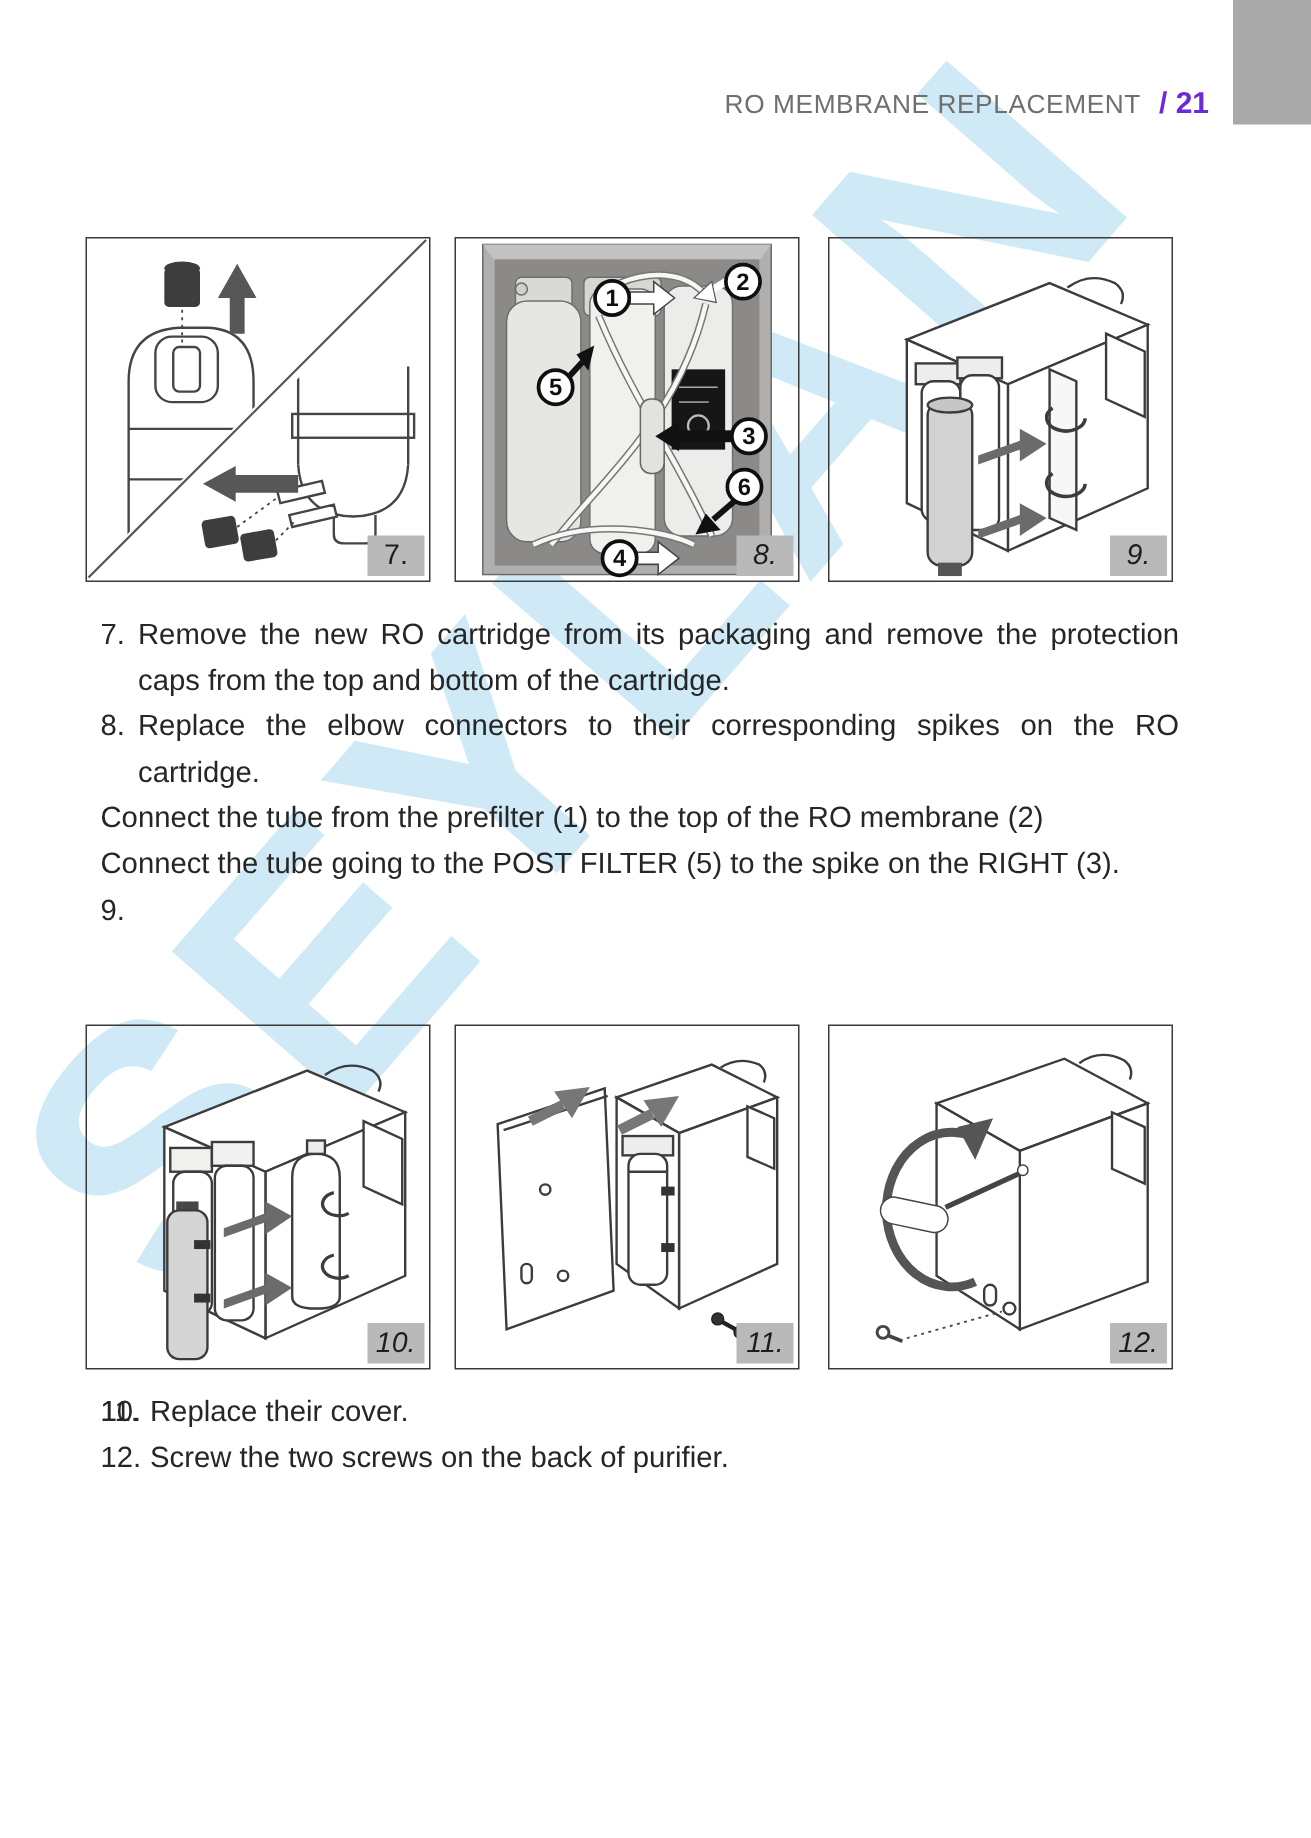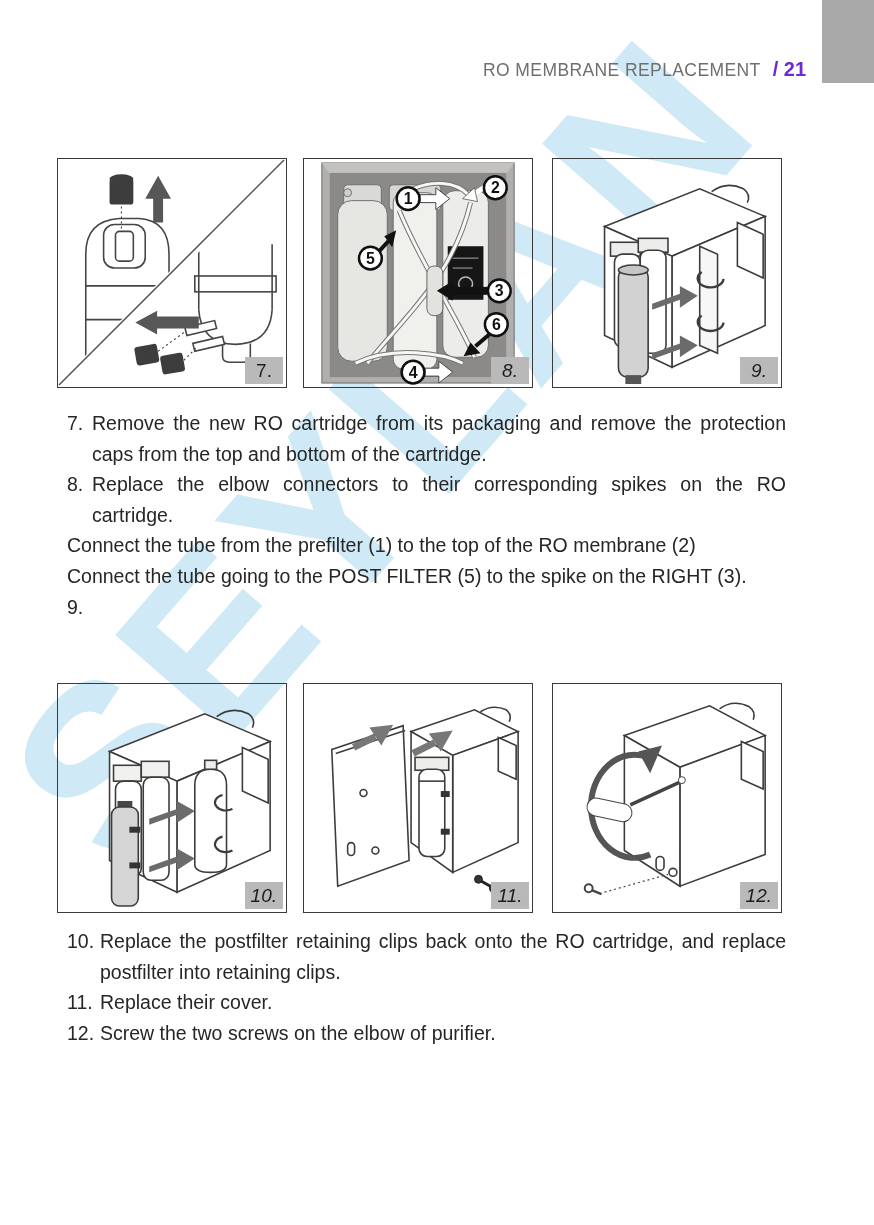--- a/index.html
+++ b/index.html
@@ -333,25 +333,24 @@
       <span>Connect the tube going to the POST FILTER (5) to the spike on the RIGHT (3).</span>
     </p>
     <p class="step i1">
       <span class="num">9.</span>
     </p>
   </div>
 
   <div class="steps" id="steps-bottom">
     <p class="step i2">
       <span class="num">10.</span>
-      <span>Replace the postfilter retaining clips back onto the RO cartridge, and replace postfilter into retaining clips.</span>
     </p>
     <p class="step i2">
       <span class="num">11.</span>
       <span>Replace their cover.</span>
     </p>
     <p class="step i2">
       <span class="num">12.</span>
-      <span>Screw the two screws on the elbow of purifier.</span>
+      <span>Screw the two screws on the back of purifier.</span>
     </p>
   </div>
 
 </div>
 
 </body></html>

